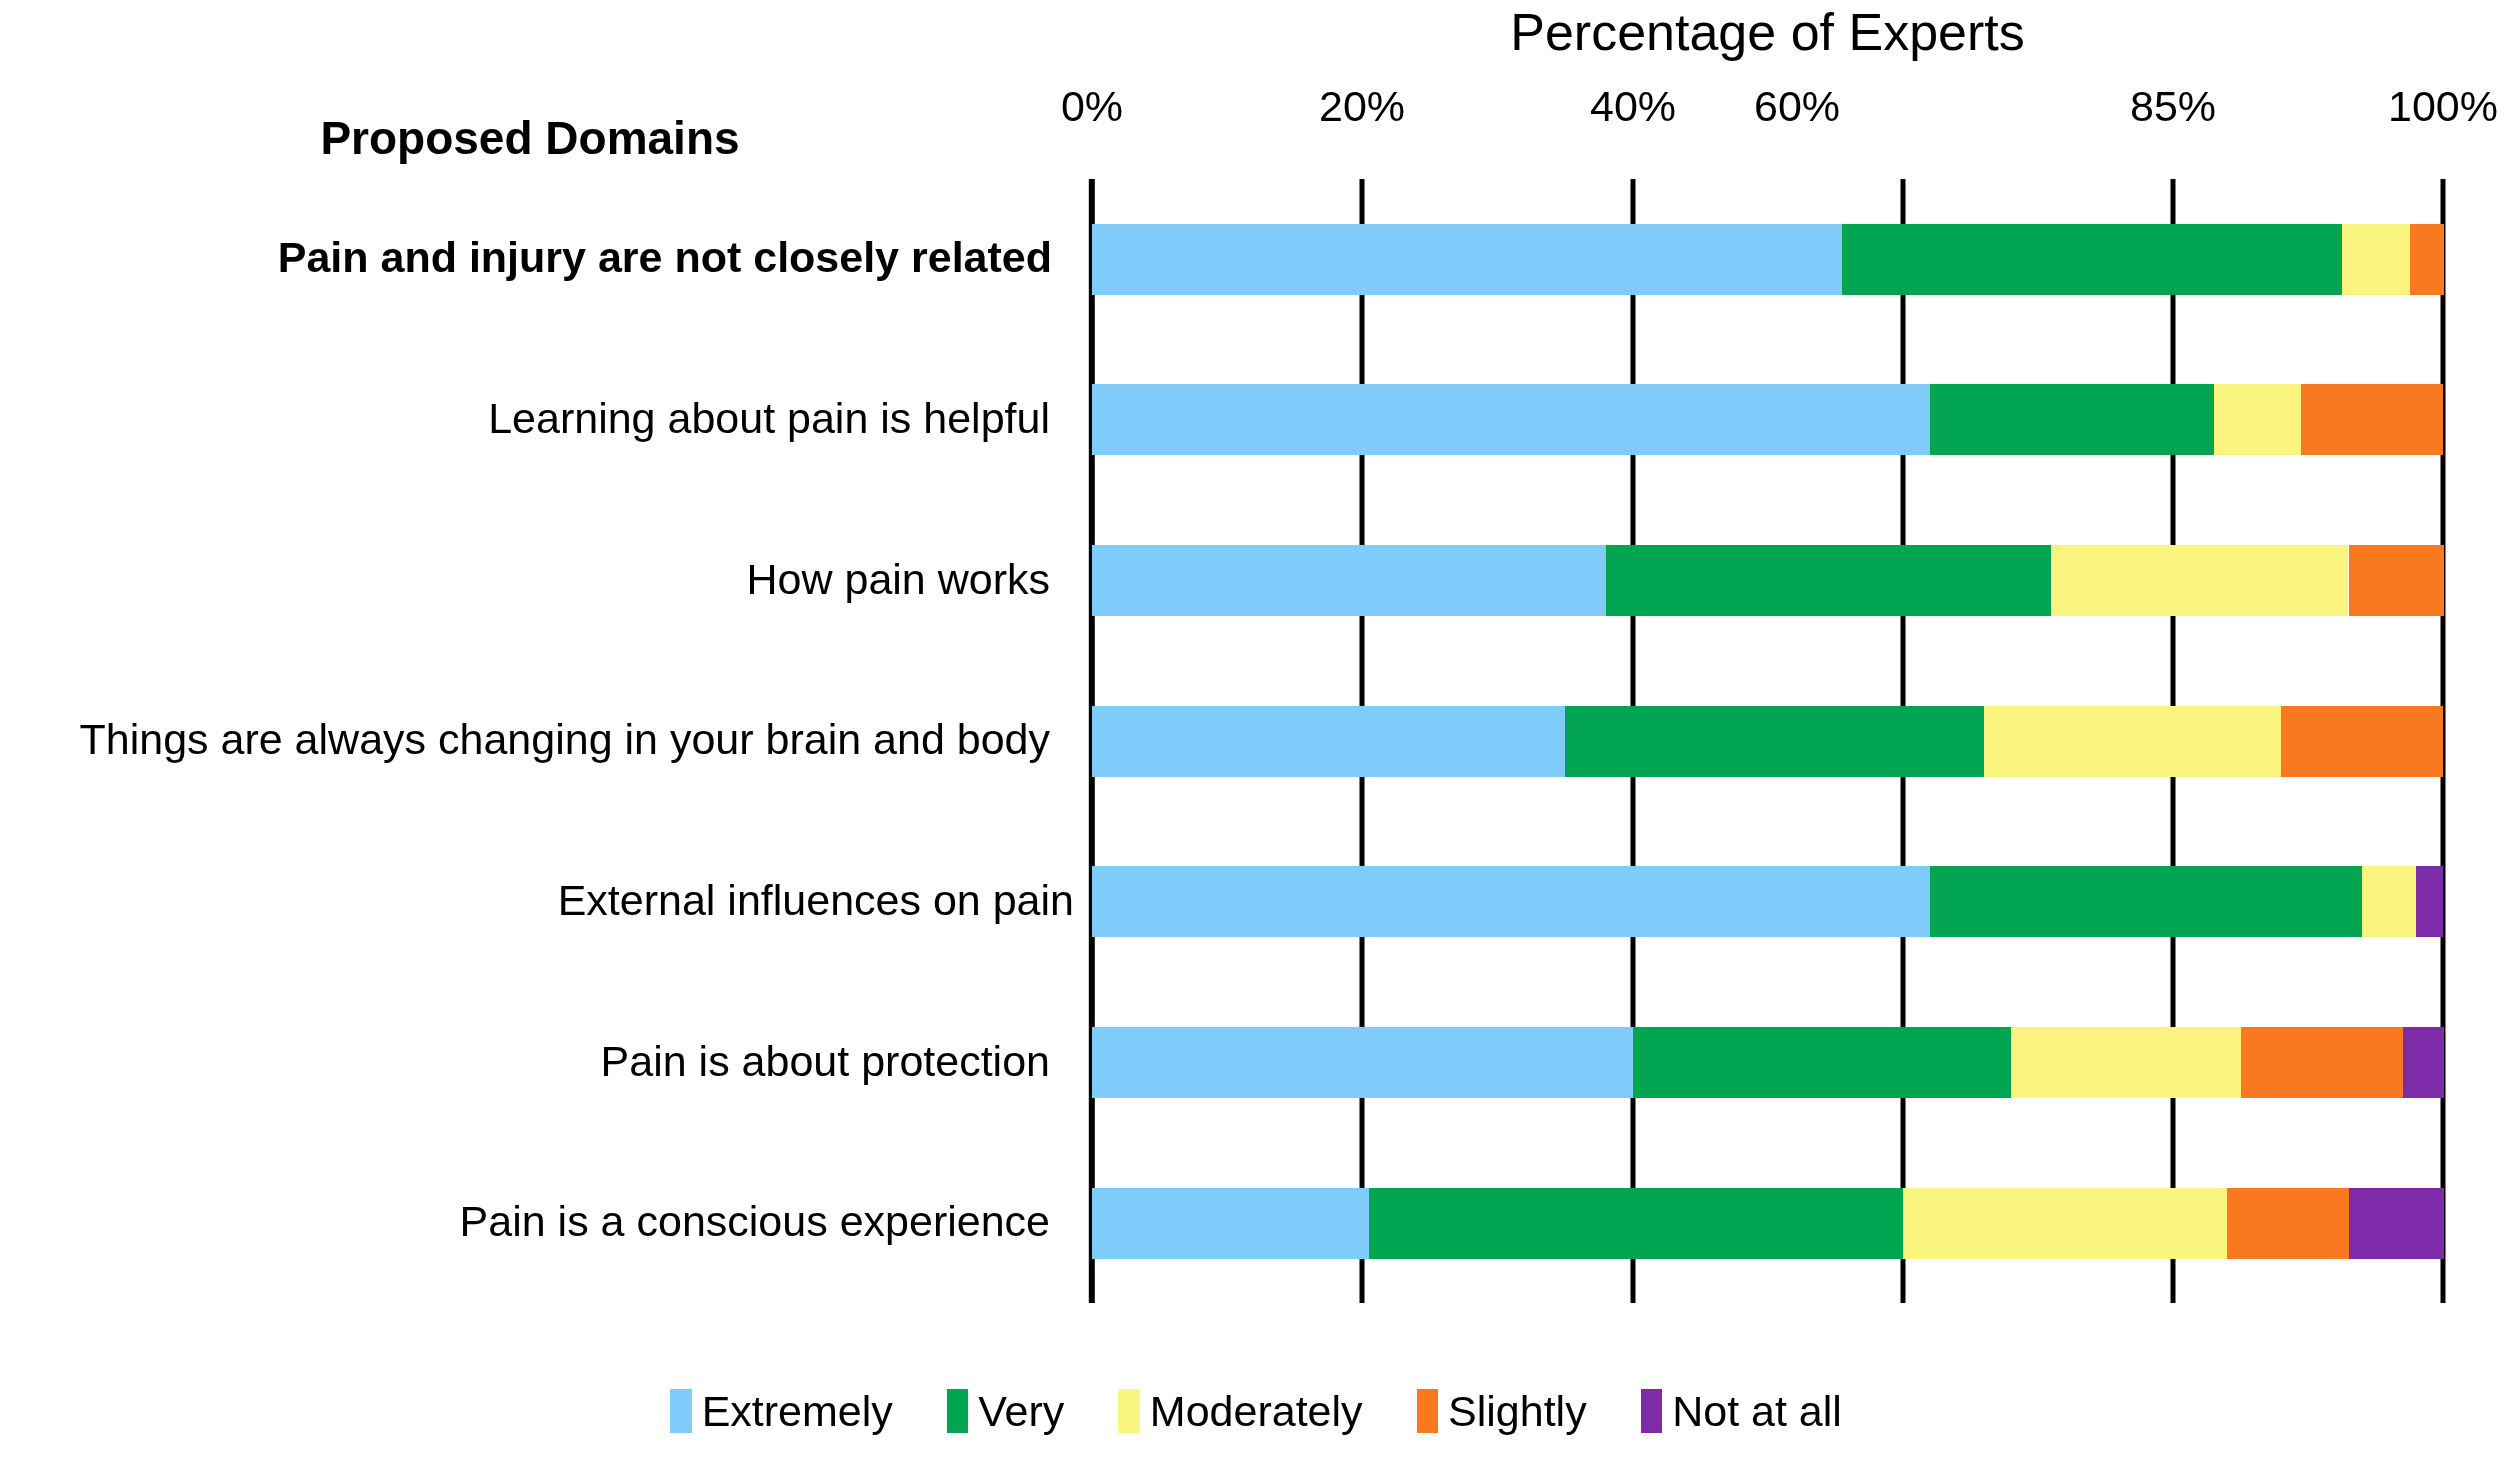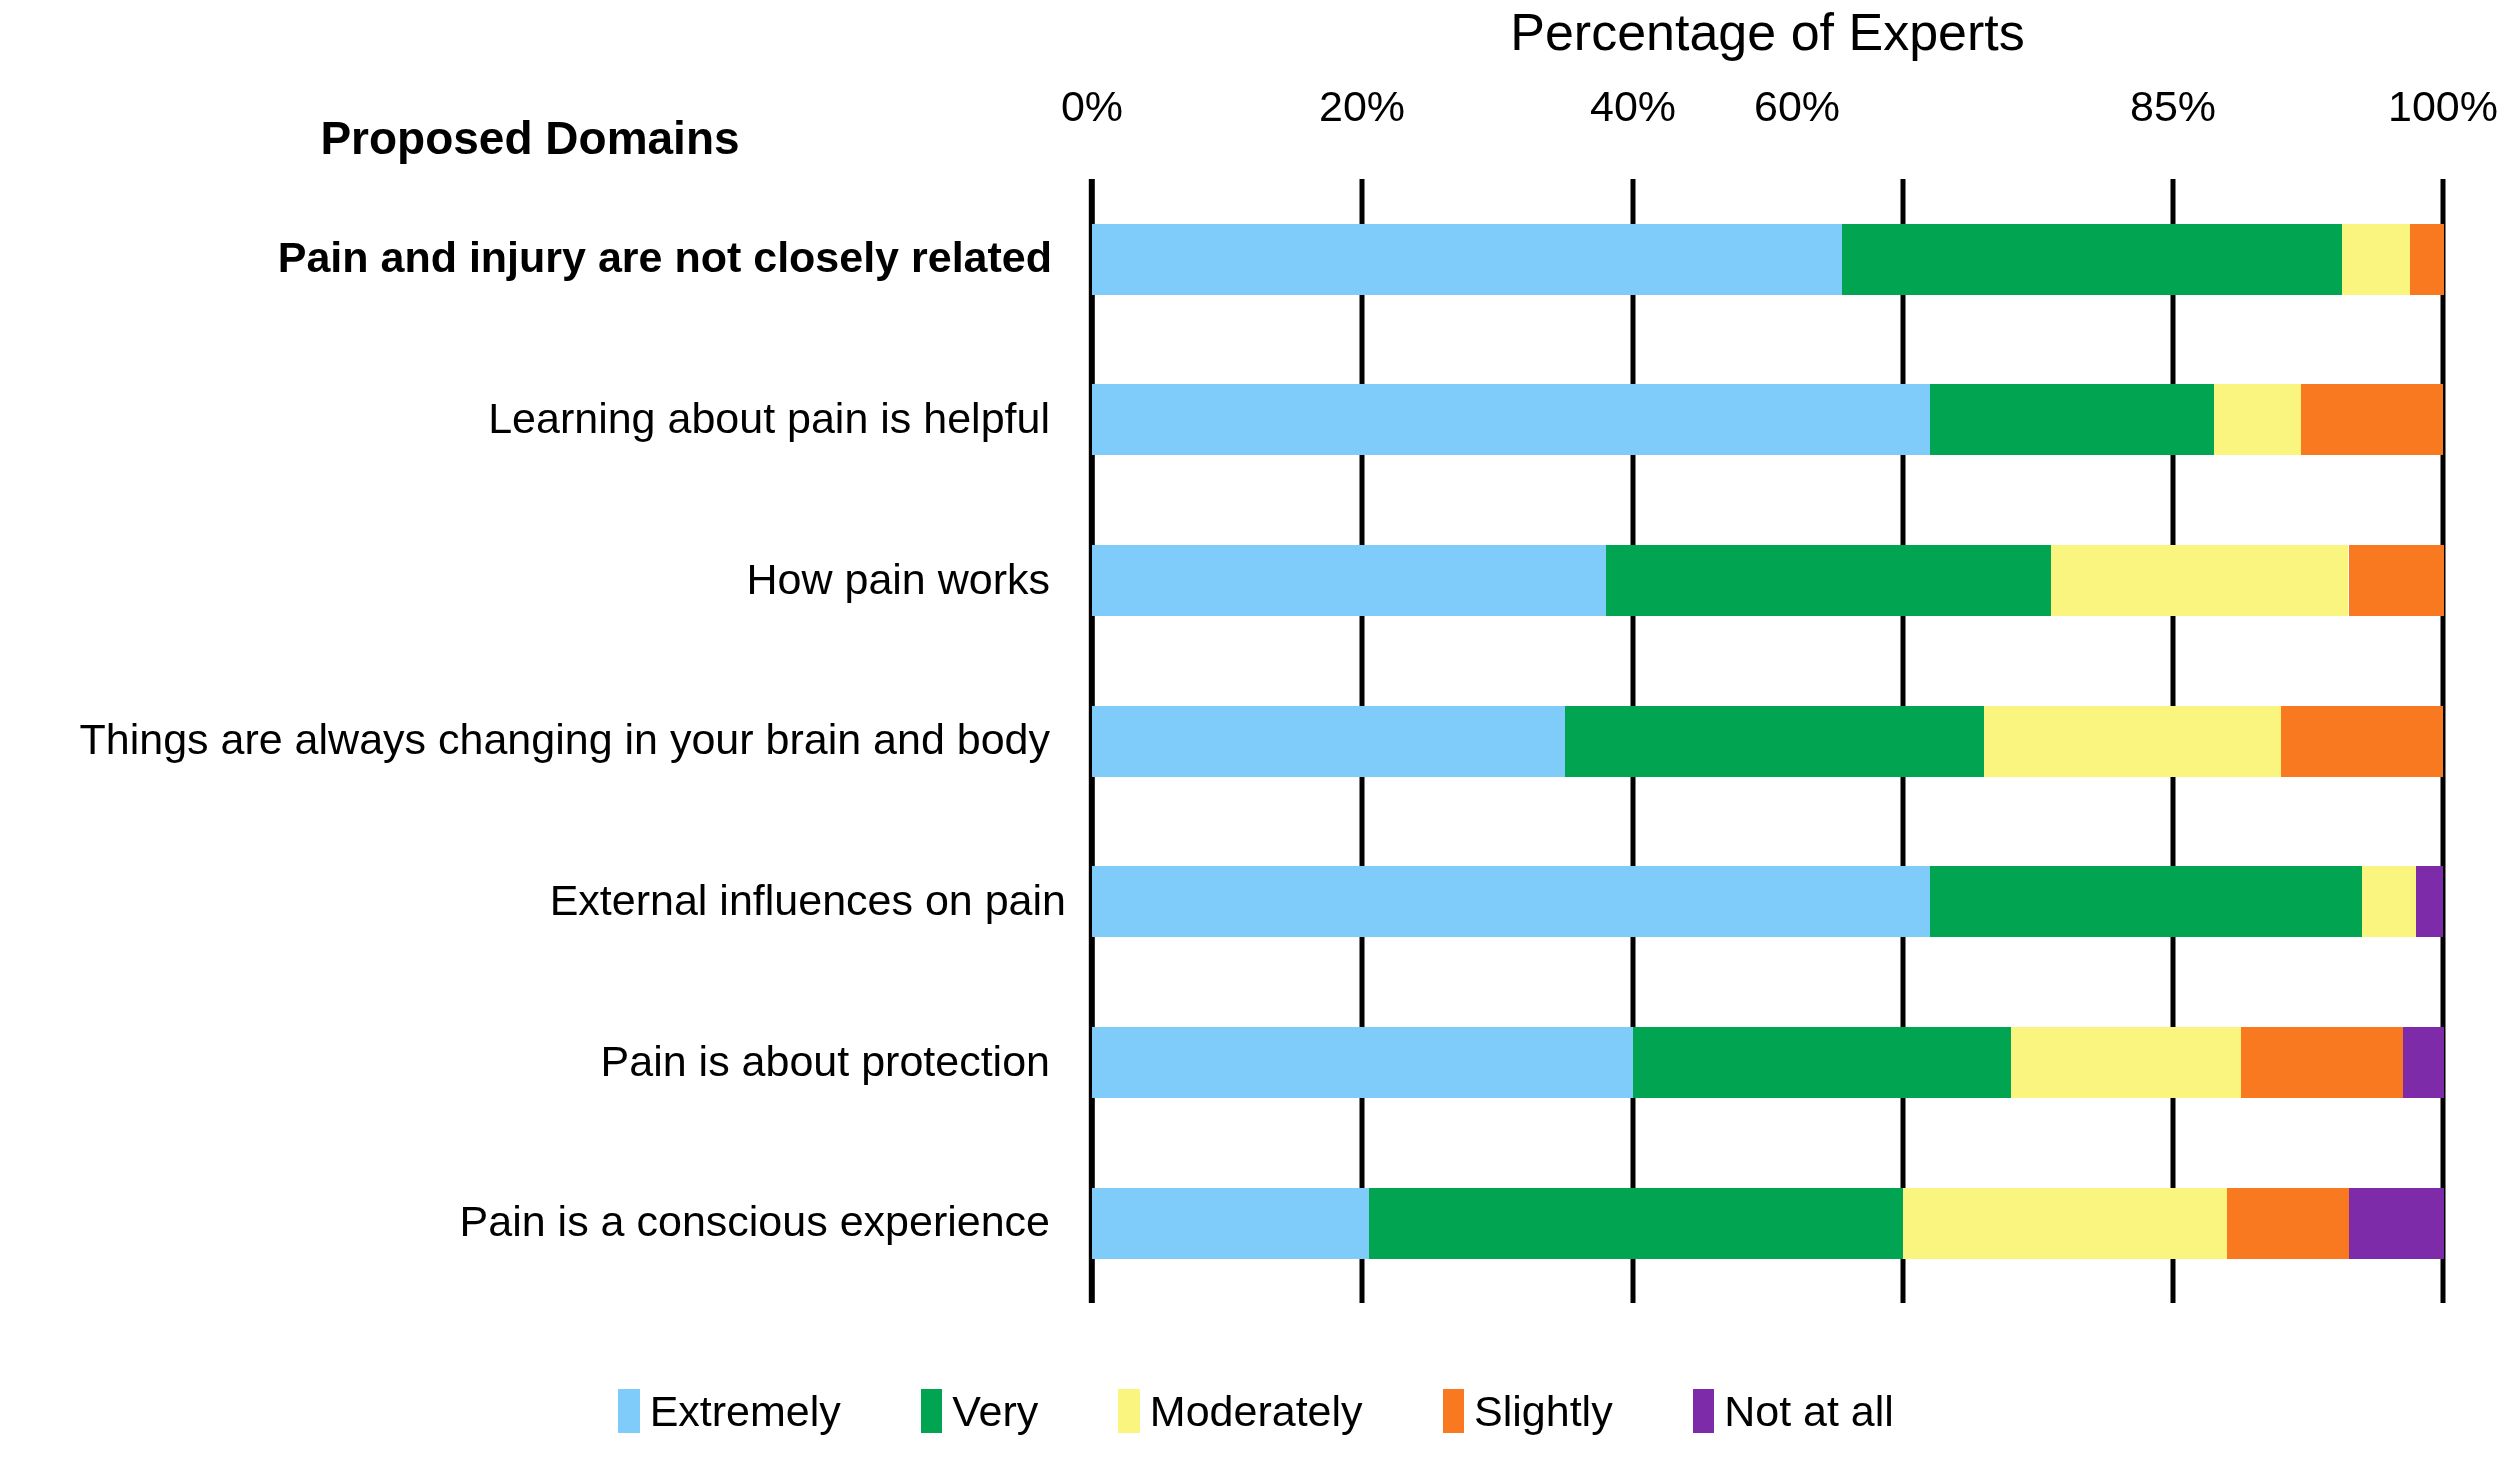--- a/index.html
+++ b/index.html
@@ -118,21 +118,21 @@
   #legend {
     position: absolute;
     left: 0px;
     top: 1379px;
     width: 2512px;
     height: 64px;
     display: flex;
     flex-direction: row;
     justify-content: center;
     align-items: center;
-    gap: 80px;
+    gap: 54px;
   }
   .legend-item {
     display: flex;
     flex-direction: row;
     align-items: center;
     gap: 10px;
   }
   .legend-swatch {
     width: 21.5px;
     height: 44px;
@@ -158,21 +158,21 @@
     <div class="x-tick-label" style="left: 1797px;">60%</div>
     <div class="x-tick-label" style="left: 2173px;">85%</div>
     <div class="x-tick-label" style="left: 2443px;">100%</div>
   </div>
 
 <div id="y-category-labels">
     <div class="cat-label" style="left: 2px; width: 1050px; right: auto; top: 236px; font-weight: bold;">Pain and injury are not closely related</div>
     <div class="cat-label" style="left: 0px; width: 1050px; right: auto; top: 397px;">Learning about pain is helpful</div>
     <div class="cat-label" style="left: 0px; width: 1050px; right: auto; top: 558px;">How  pain works</div>
     <div class="cat-label" style="left: 0px; width: 1050px; right: auto; top: 718px;">Things  are always changing in your brain and body</div>
-    <div class="cat-label" style="left: 0px; width: 1050px; right: auto; top: 879px; padding-left: 16px;">External influences on pain</div>
+    <div class="cat-label" style="left: 8px; width: 1050px; right: auto; top: 879px; padding-left: 16px;">External influences on pain</div>
     <div class="cat-label" style="left: 0px; width: 1050px; right: auto; top: 1040px;">Pain is about protection</div>
     <div class="cat-label" style="left: 0px; width: 1050px; right: auto; top: 1200px;">Pain is a conscious experience</div>
   </div>
 
 <div id="plot-area">
   <div id="axis-left-spine"></div>
   <div id="grid-lines">
       <div class="grid-line" style="left: 270px;"></div>
       <div class="grid-line" style="left: 541px;"></div>
       <div class="grid-line" style="left: 811px;"></div>

